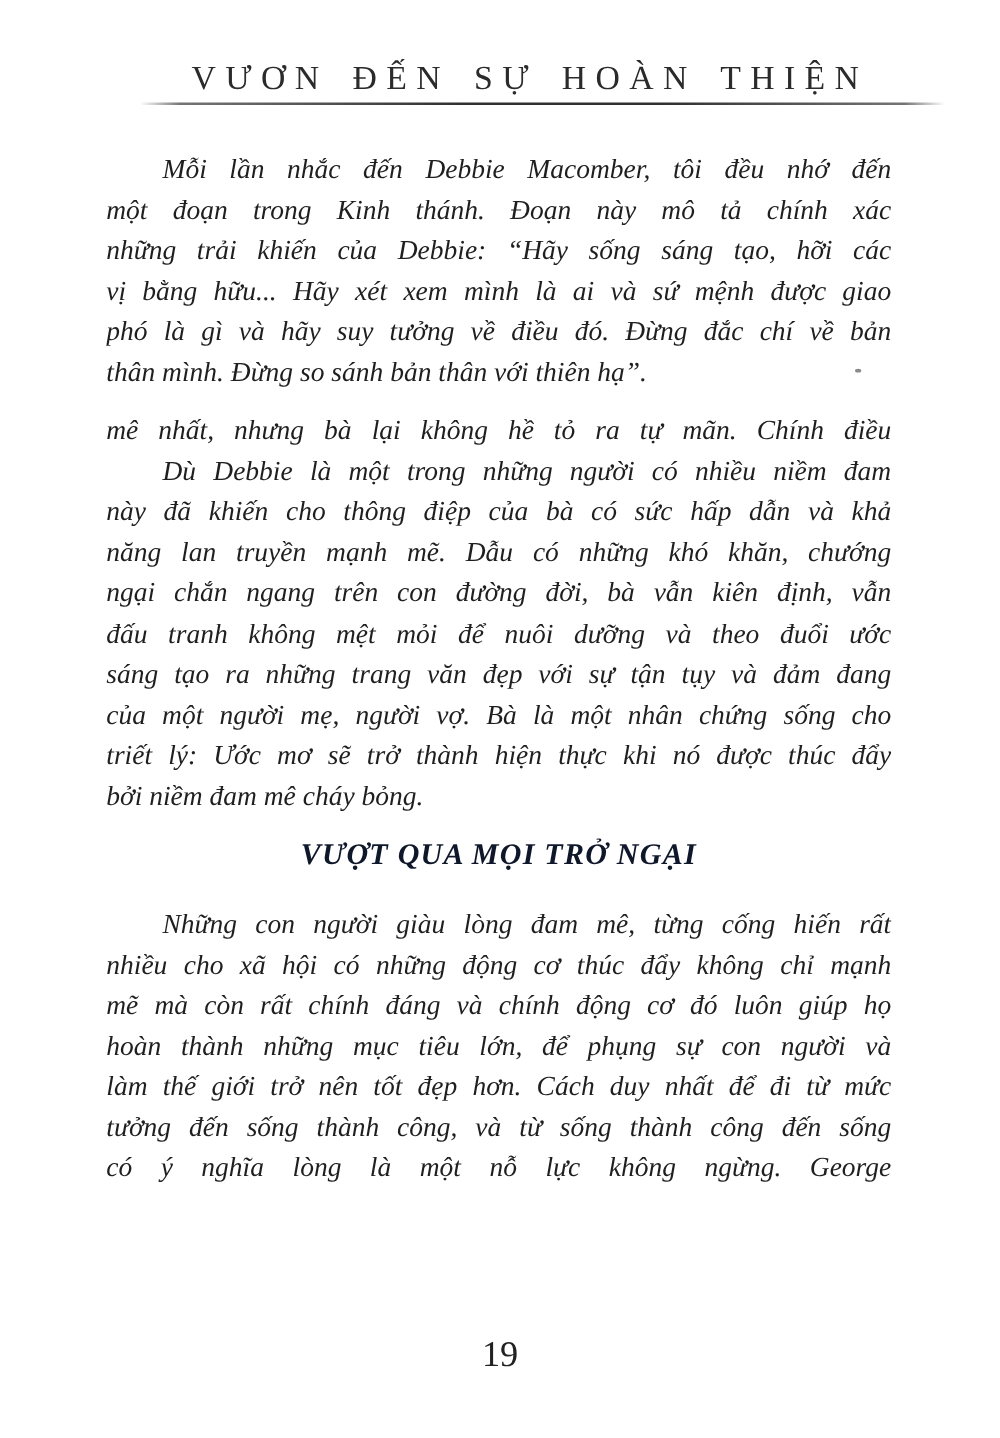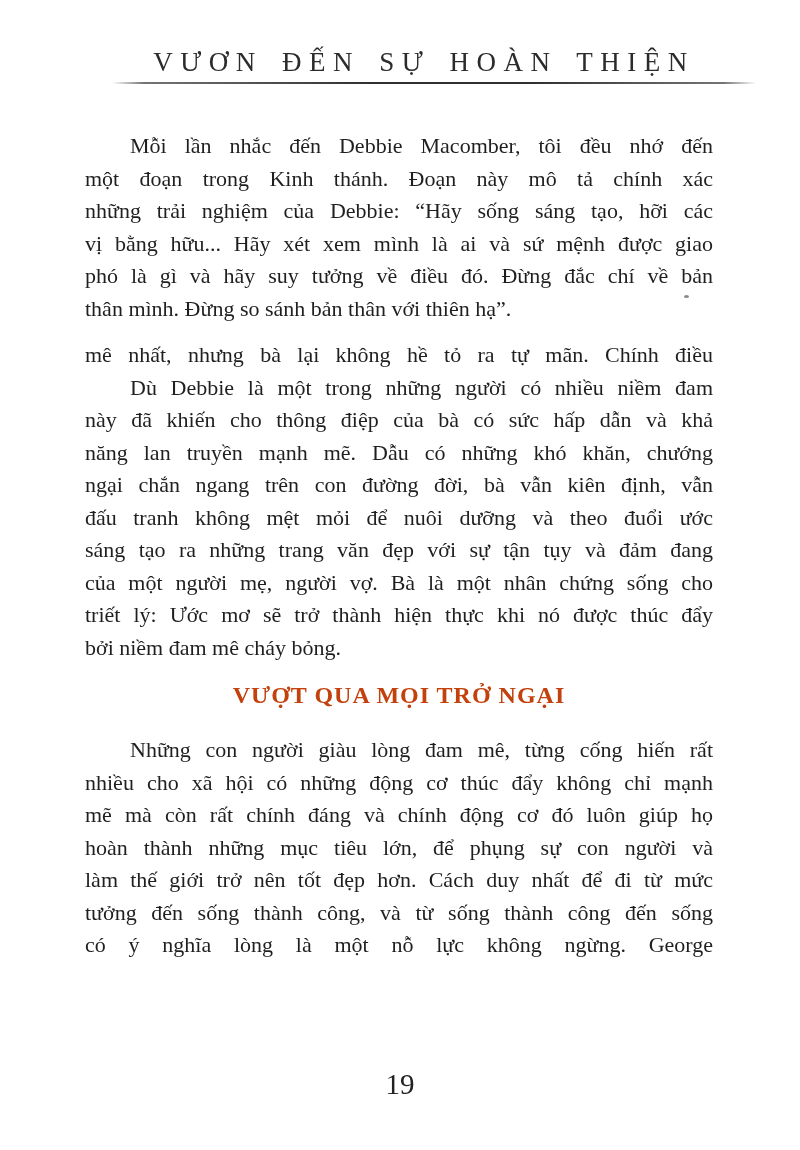--- a/index.html
+++ b/index.html
@@ -39,23 +39,24 @@
       rgba(80,80,80,0) 0%,
       rgba(70,70,70,0.75) 5%,
       rgba(48,48,48,1) 40%,
       rgba(48,48,48,1) 65%,
       rgba(70,70,70,0.75) 95%,
       rgba(80,80,80,0) 100%);
   }
   .content {
     position: absolute;
     left: 85px;
-    top: 130px;
+    top: 119px;
     width: 628px;
     font-size: 22px;
+    font-style: italic;
   }
   .para {
     margin: 0 0 14px 0;
   }
   .line {
     height: 32.5px;
     line-height: 32.5px;
     text-align: justify;
     overflow: hidden;
   }
@@ -69,21 +70,21 @@
     height: 0;
     vertical-align: top;
   }
   .section-heading {
     margin: 10px 0 22px 0;
     text-align: center;
     font-weight: bold;
     font-size: 24px;
     line-height: 34px;
     letter-spacing: 1px;
-    color: #c2410c;
+    color: #0f172a;
   }
   .page-number {
     position: absolute;
     top: 1068px;
     left: 0;
     width: 100%;
     text-align: center;
     font-size: 29px;
     color: #222222;
   }
@@ -100,21 +101,21 @@
 </head>
 <body>
 
 <div class="page">
   <div class="running-header">VƯƠN ĐẾN SỰ HOÀN THIỆN</div>
   <div class="header-rule"></div>
   <div class="content" id="content">
       <div class="para">
         <div class="line first justify">Mỗi lần nhắc đến Debbie Macomber, tôi đều nhớ đến</div>
         <div class="line justify">một đoạn trong Kinh thánh. Đoạn này mô tả chính xác</div>
-        <div class="line justify">những trải nghiệm của Debbie: “Hãy sống sáng tạo, hỡi các</div>
+        <div class="line justify">những trải khiến của Debbie: “Hãy sống sáng tạo, hỡi các</div>
         <div class="line justify">vị bằng hữu... Hãy xét xem mình là ai và sứ mệnh được giao</div>
         <div class="line justify">phó là gì và hãy suy tưởng về điều đó. Đừng đắc chí về bản</div>
         <div class="line">thân mình. Đừng so sánh bản thân với thiên hạ”.</div>
       </div>
       <div class="para">
         <div class="line justify">mê nhất, nhưng bà lại không hề tỏ ra tự mãn. Chính điều</div>
         <div class="line first justify">Dù Debbie là một trong những người có nhiều niềm đam</div>
         <div class="line justify">này đã khiến cho thông điệp của bà có sức hấp dẫn và khả</div>
         <div class="line justify">năng lan truyền mạnh mẽ. Dẫu có những khó khăn, chướng</div>
         <div class="line justify">ngại chắn ngang trên con đường đời, bà vẫn kiên định, vẫn</div>

